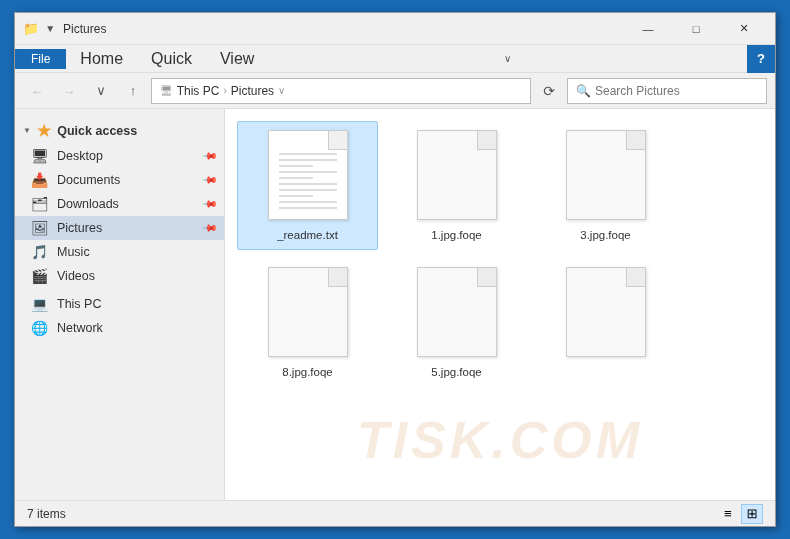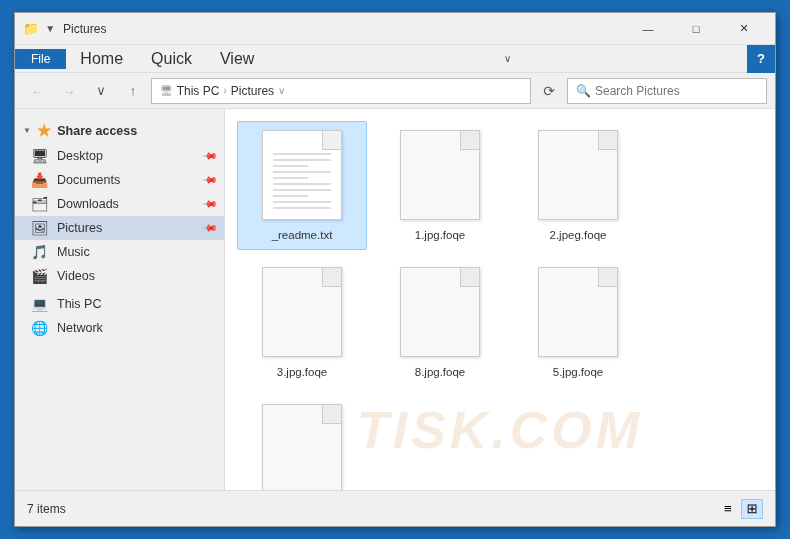--- a/index.html
+++ b/index.html
@@ -241,21 +241,21 @@
       padding: 12px;
       overflow-y: auto;
       position: relative;
     }
     .files-grid {
       display: flex;
       flex-wrap: wrap;
       gap: 8px;
     }
     .file-item {
-      width: 130px;
+      width: 141px;
       display: flex;
       flex-direction: column;
       align-items: center;
       padding: 8px;
       cursor: pointer;
       border: 1px solid transparent;
       border-radius: 2px;
     }
     .file-item.selected { background: #cde8ff; border-color: #99c8f0; }
     .file-icon {
@@ -334,21 +334,21 @@
       font-weight: 900;
       color: rgba(200, 120, 50, 0.15);
       letter-spacing: 4px;
       pointer-events: none;
       white-space: nowrap;
       font-style: italic;
     }
 
     
     .status-bar {
-      height: 36px;
+      height: 26px;
       background: #f0f0f0;
       border-top: 1px solid #ddd;
       display: flex;
       align-items: center;
       padding: 0 12px;
       font-size: 12px;
       color: #333;
       flex-shrink: 0;
     }
     .status-bar-right {
@@ -421,21 +421,21 @@
     </div>
   </div>
 
   <div class="main-content">
 
     <div class="sidebar">
 
       <div class="sidebar-section-header">
         <span class="chevron-icon">▼</span>
         <span style="color:#f0a030; font-size:16px;">★</span>
-        <span>Share access</span>
+        <span>Quick access</span>
       </div>
 
       <div class="sidebar-item">
         <span class="sidebar-icon">🖥</span>
         <span>Desktop</span>
         <span class="pin-icon">📌</span>
       </div>
 
       <div class="sidebar-item">
         <span class="sidebar-icon">📥</span>
@@ -501,26 +501,20 @@
           <span class="file-name">_readme.txt</span>
         </div>
 
         <div class="file-item">
           <div class="file-icon">
             <div class="file-encrypted"></div>
           </div>
           <span class="file-name">1.jpg.foqe</span>
         </div>
 
-        <div class="file-item">
-          <div class="file-icon">
-            <div class="file-encrypted"></div>
-          </div>
-          <span class="file-name">2.jpeg.foqe</span>
-        </div>
 
         <div class="file-item">
           <div class="file-icon">
             <div class="file-encrypted"></div>
           </div>
           <span class="file-name">3.jpg.foqe</span>
         </div>
 
         <div class="file-item">
           <div class="file-icon">

